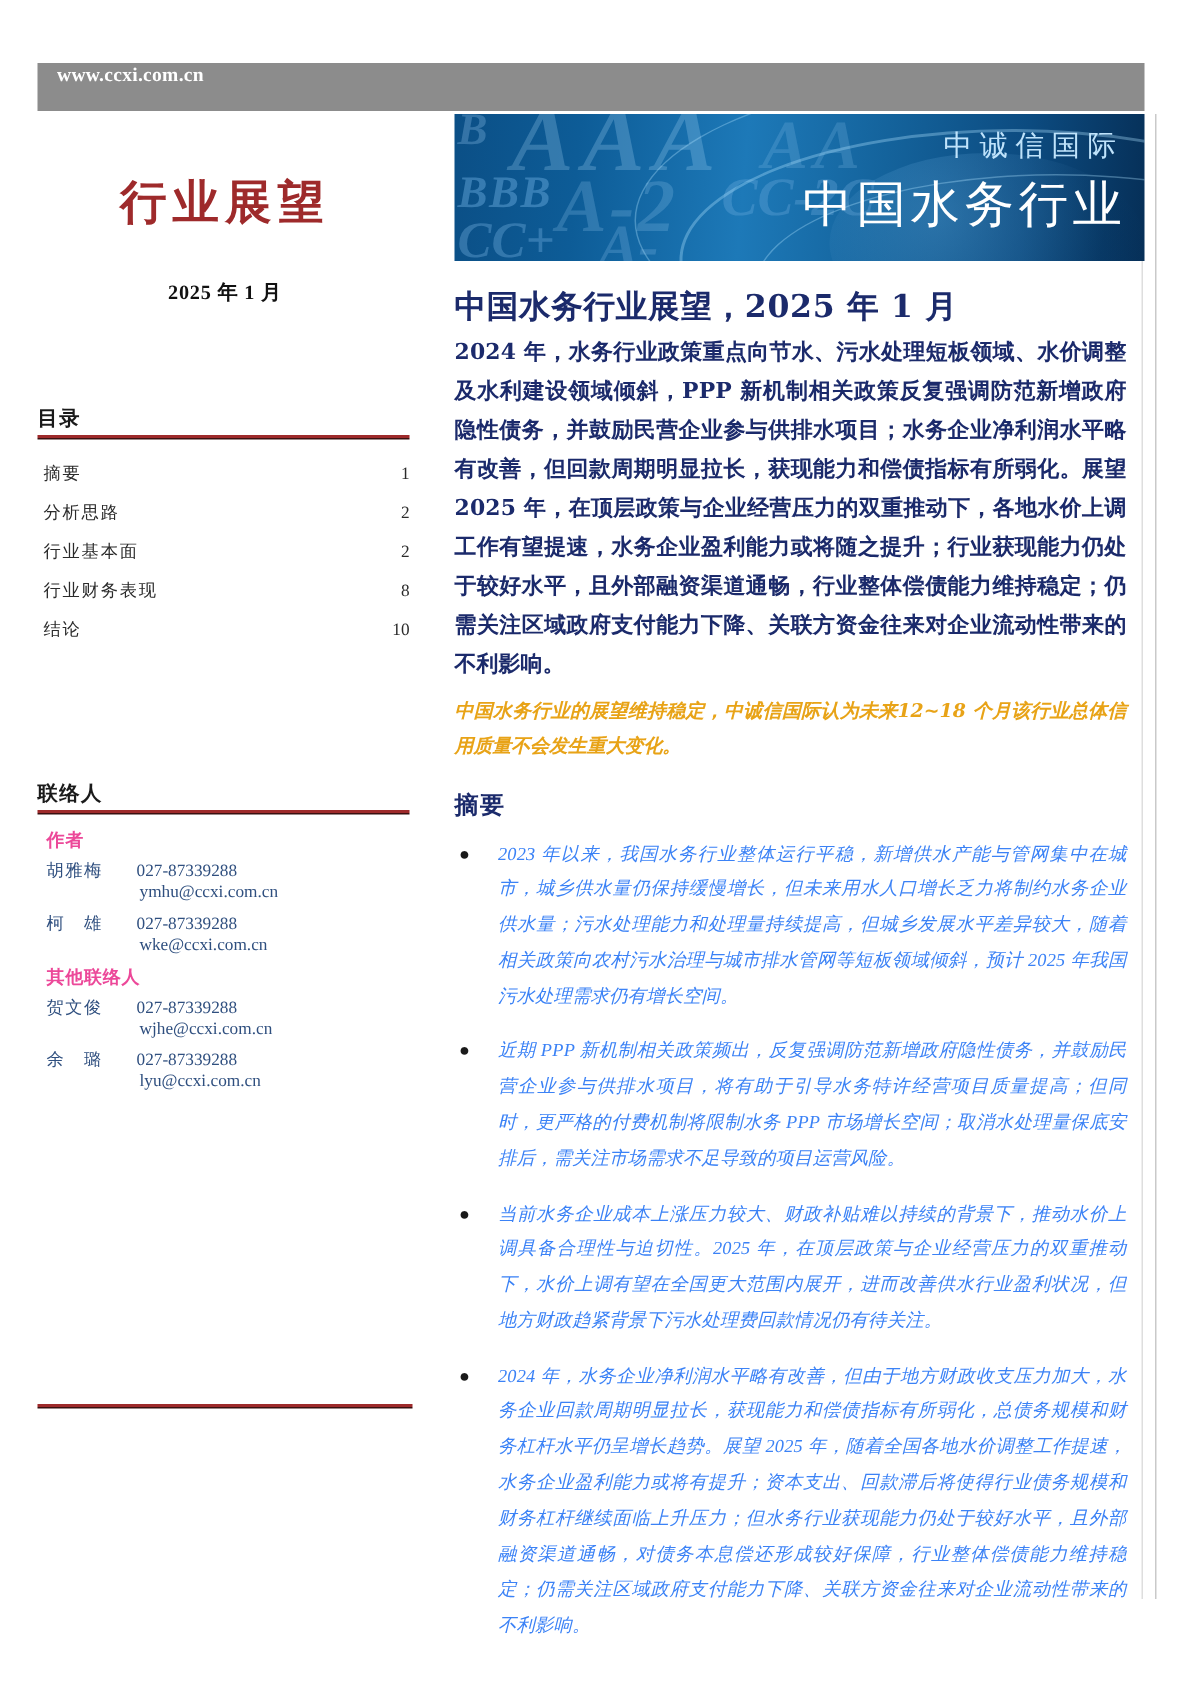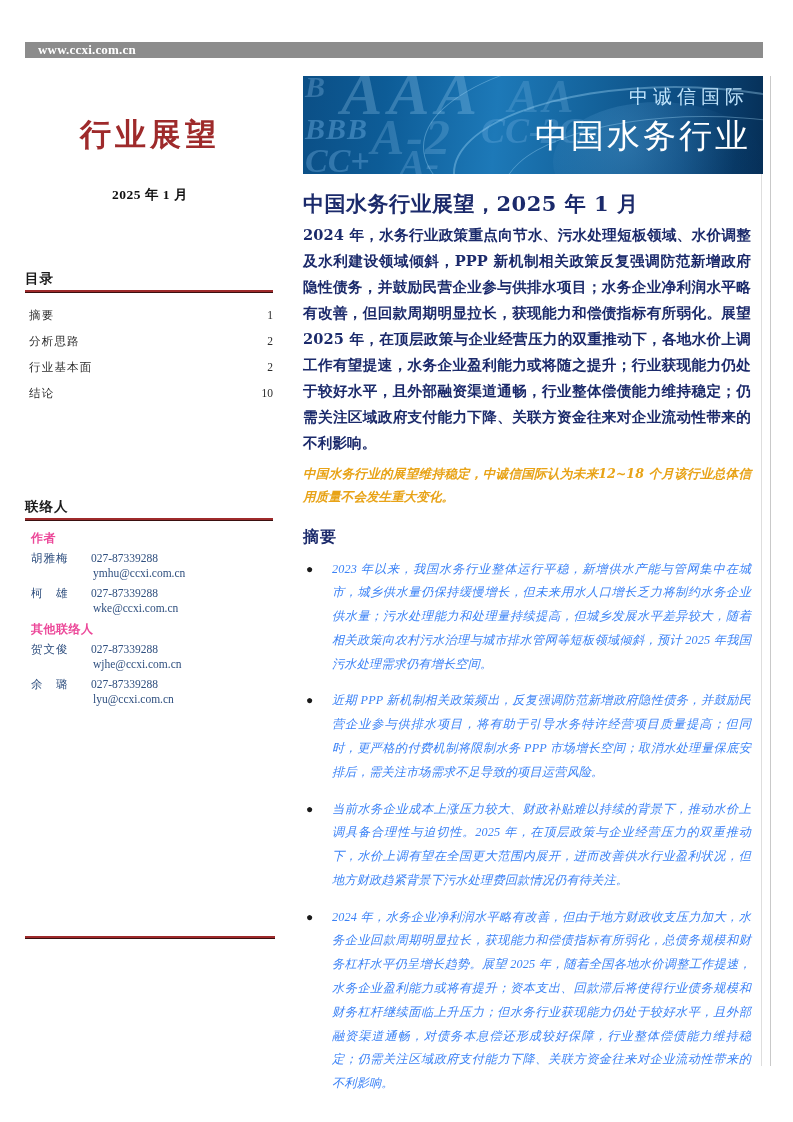--- a/index.html
+++ b/index.html
@@ -14,24 +14,24 @@
     font-family: "Liberation Serif", "DejaVu Serif", serif;
     overflow: hidden;
   }
 
   
   #url-bar {
     position: absolute;
     left: 25px;
     top: 42px;
     width: 738px;
-    height: 16px;
+    height: 32px;
     background: #8c8c8c;
     display: flex;
-    align-items: flex-end;
+    align-items: flex-start;
   }
   #url-bar .url-text {
     color: #ffffff;
     font-family: "Liberation Serif", "DejaVu Serif", serif;
     font-weight: bold;
     font-size: 13px;
     letter-spacing: 0.2px;
     margin-left: 13px;
   }
 
@@ -164,21 +164,21 @@
     display: flex;
     justify-content: space-between;
     align-items: baseline;
     font-size: 11.5px;
     color: #2b2b2b;
     padding: 5.5px 0 5.5px 4px;
     letter-spacing: 1.2px;
   }
   .toc-row .toc-page { letter-spacing: 0; font-size: 11.5px; }
 
-  #contact-block { position: absolute; left: 0; top: 398px; width: 248px; }
+  #contact-block { position: absolute; left: 0; top: 420px; width: 248px; }
   .contact-group-title {
     font-size: 12px;
     font-weight: bold;
     color: #ec4899;
     margin: 4px 0 4px 6px;
     letter-spacing: 0.5px;
   }
   .contact-row {
     display: flex;
     align-items: baseline;
@@ -322,20 +322,24 @@
     </div>
     <div class="toc-row">
       <span>分析思路</span>
       <span class="toc-page">2</span>
     </div>
     <div class="toc-row">
       <span>行业基本面</span>
       <span class="toc-page">2</span>
     </div>
     <div class="toc-row">
+      <span>行业财务表现</span>
+      <span class="toc-page">8</span>
+    </div>
+    <div class="toc-row">
       <span>结论</span>
       <span class="toc-page">10</span>
     </div>
   </div>
 
   <div id="contact-block">
     <div class="side-heading">联络人</div>
     <div class="red-rule"></div>
 
     <div class="contact-group-title">作者</div>

